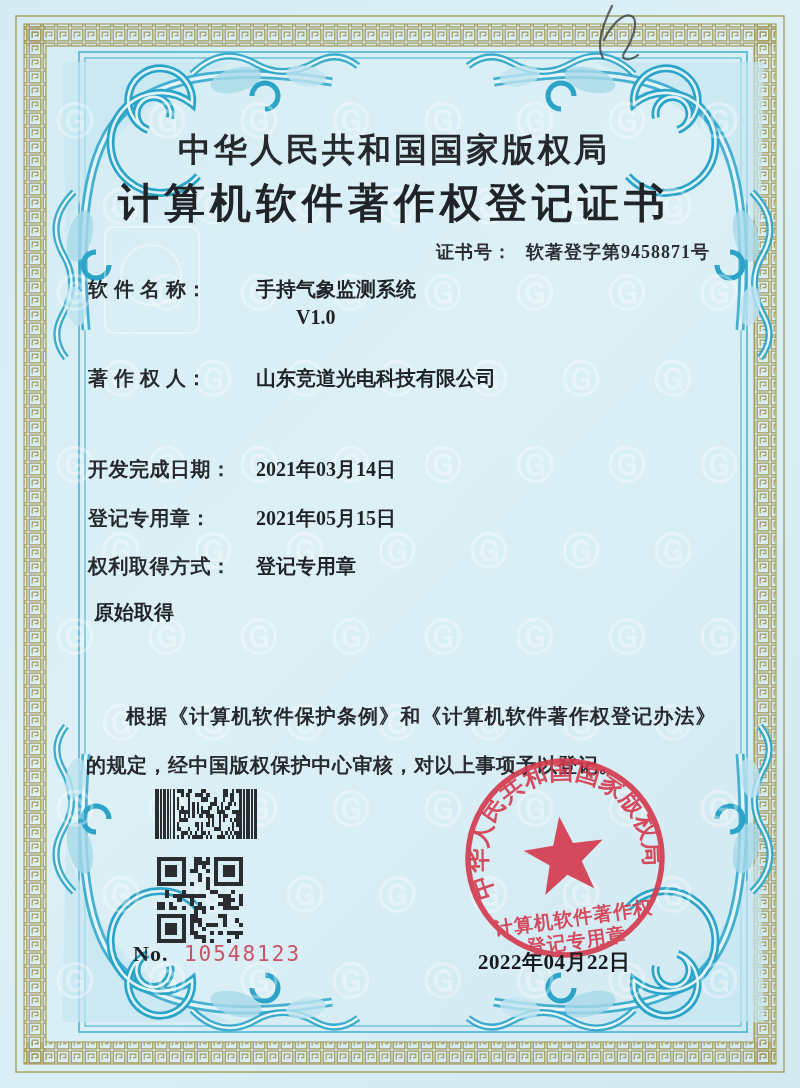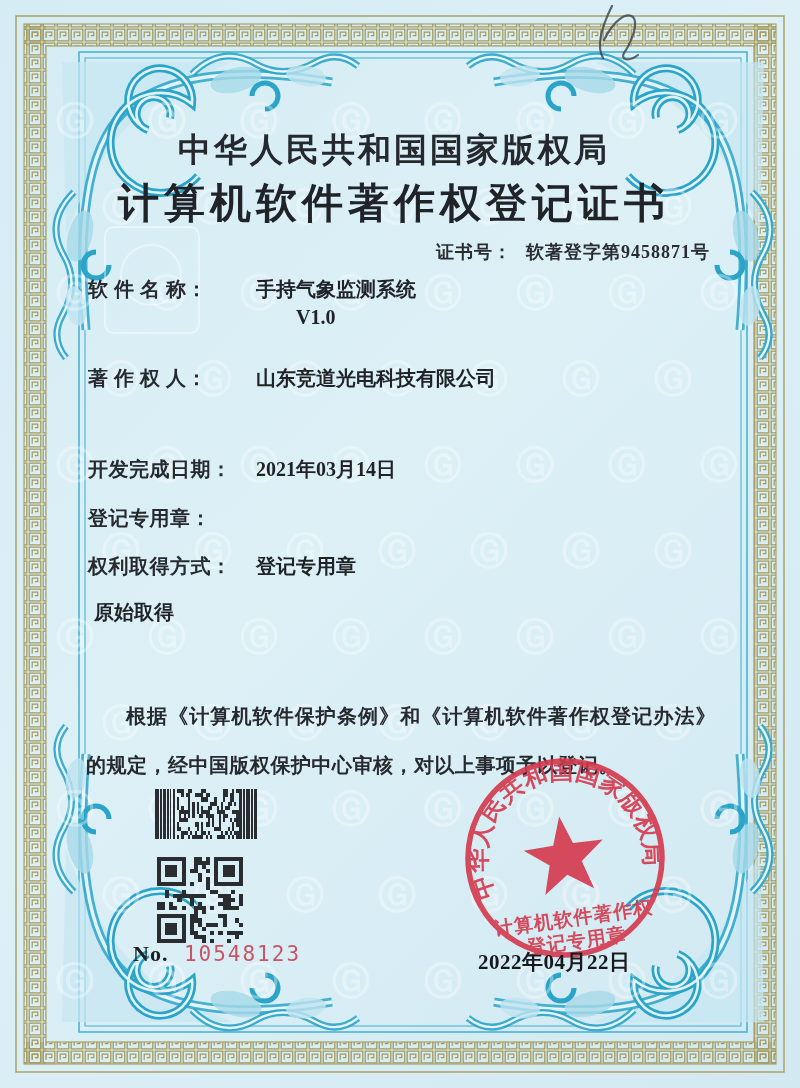--- a/index.html
+++ b/index.html
@@ -198,20 +198,21 @@
   <div class="field" style="top:365px">
     <span class="flabel">著 作 权 人：</span>
     <span class="fvalue">山东竞道光电科技有限公司</span>
   </div>
   <div class="field" style="top:456px">
     <span class="flabel">开发完成日期：</span>
     <span class="fvalue">2021年03月14日</span>
   </div>
   <div class="field" style="top:505px">
     <span class="flabel">登记专用章：</span>
+    <span class="fvalue">2021年05月15日</span>
   </div>
   <div class="field" style="top:553px">
     <span class="flabel">权利取得方式：</span>
     <span class="fvalue">登记专用章</span>
   </div>
   <div class="field" style="top:599px">
     <span class="fvalue">原始取得</span>
   </div>
 
   <div id="statement" class="abs">根据《计算机软件保护条例》和《计算机软件著作权登记办法》的规定，经中国版权保护中心审核，对以上事项予以登记。</div>

